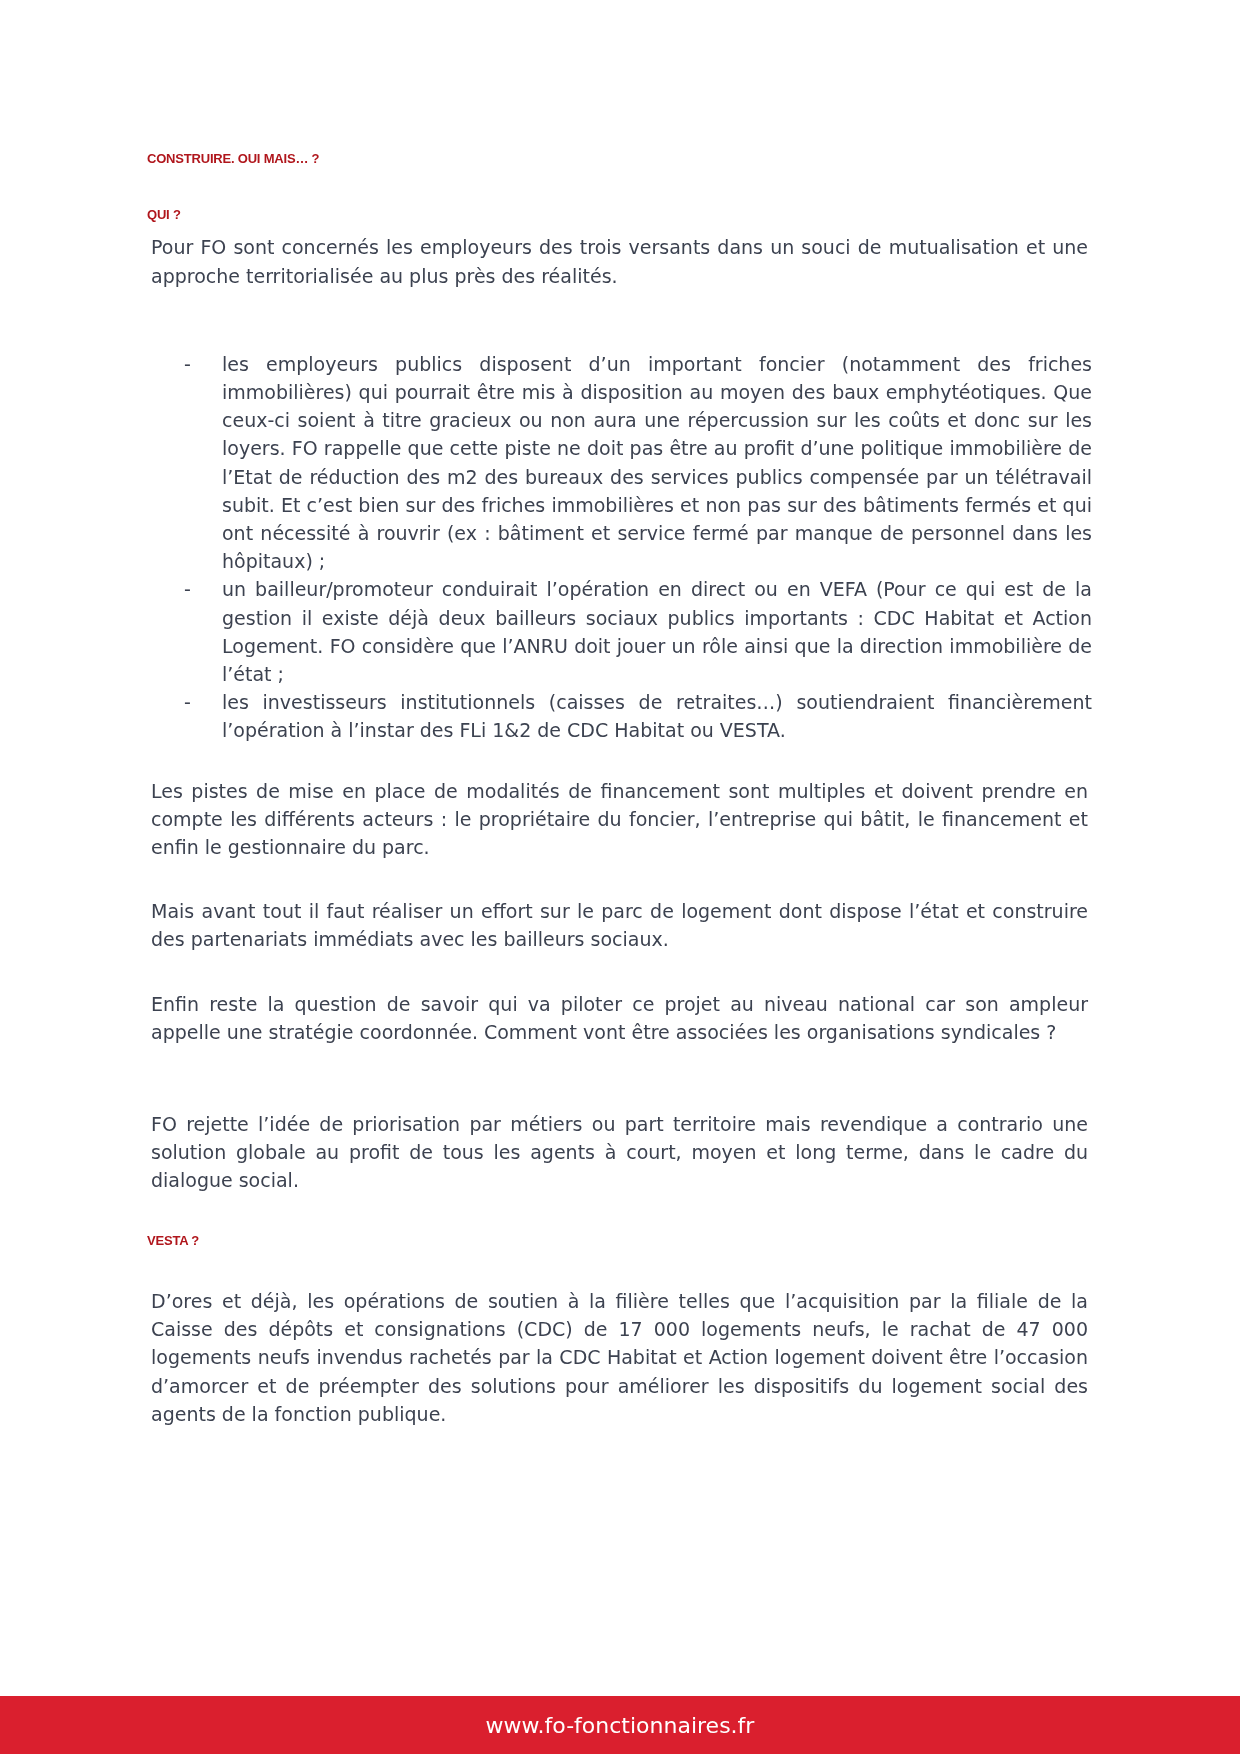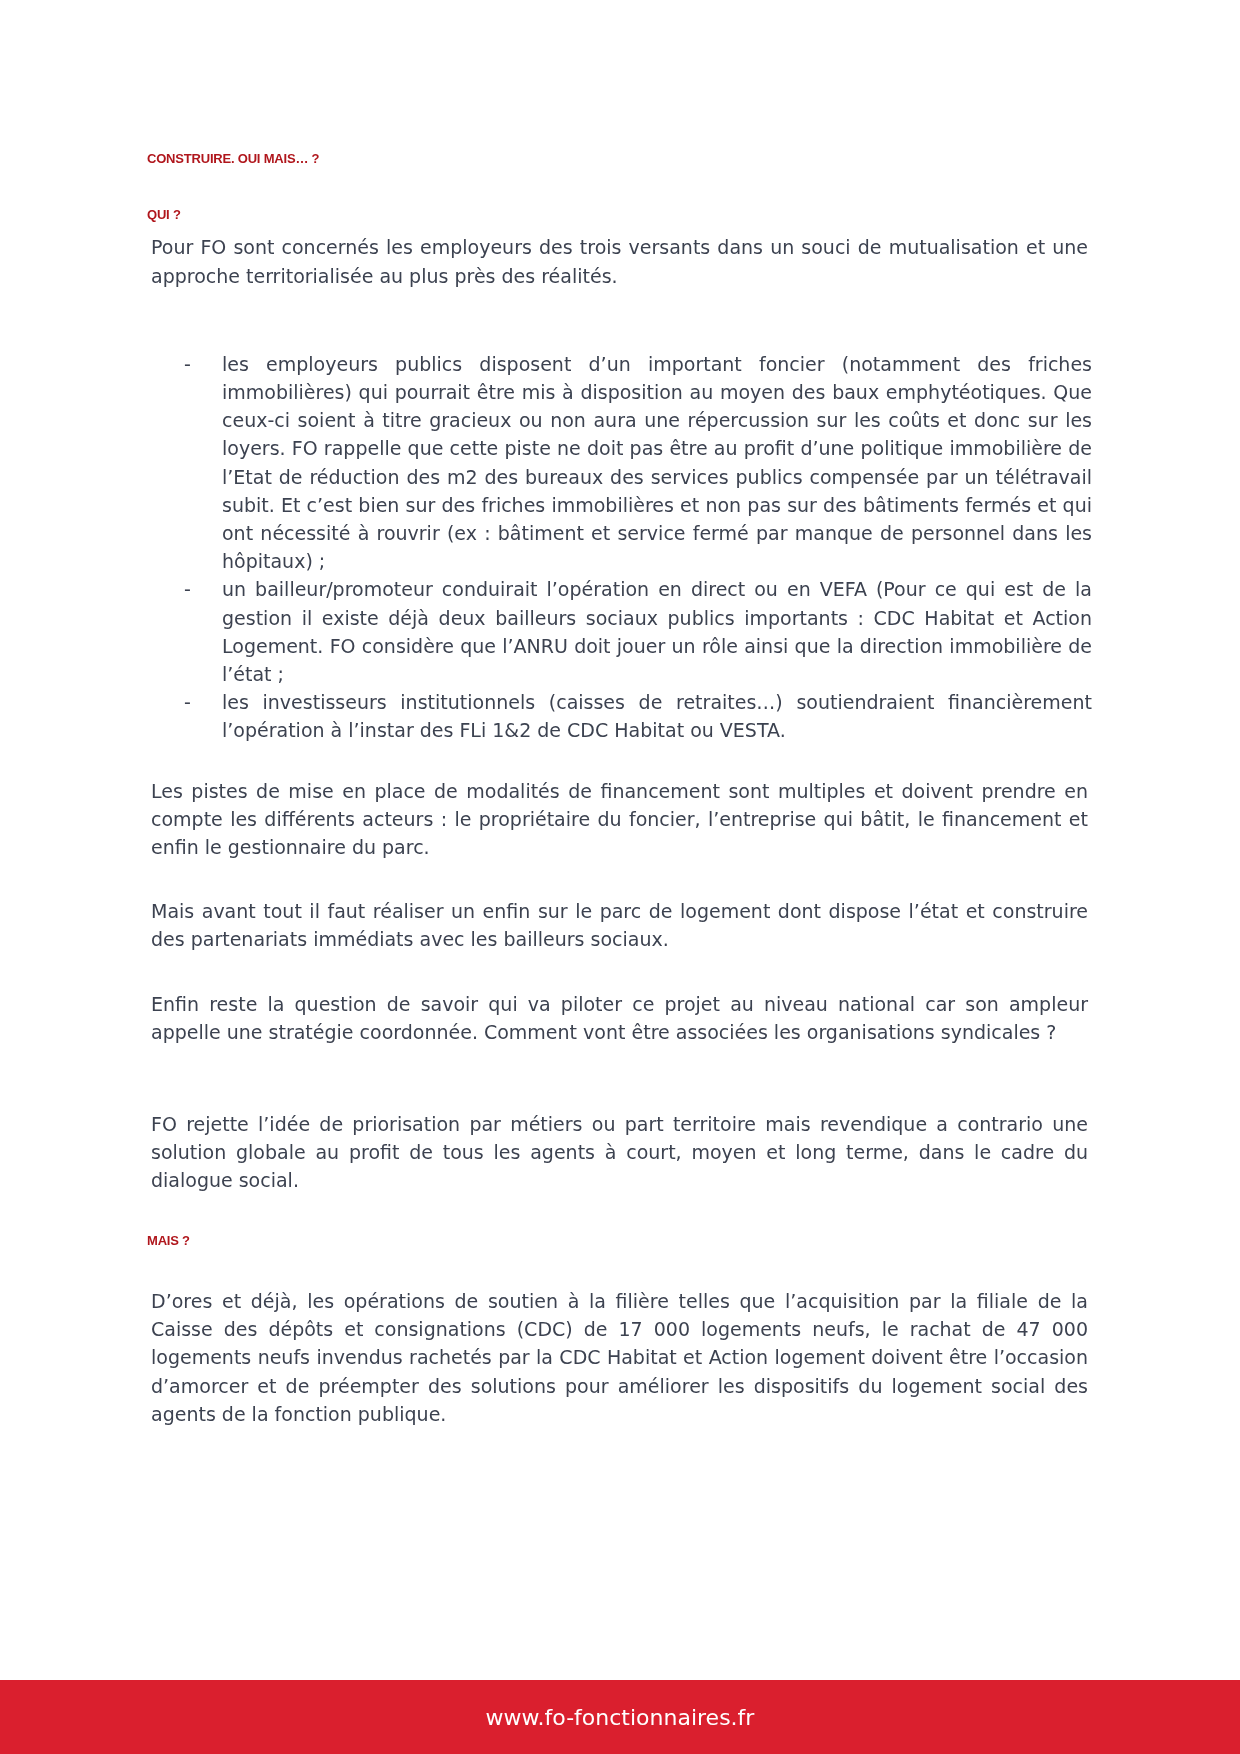--- a/index.html
+++ b/index.html
@@ -17,21 +17,21 @@
     color: #b0161c; font-weight: bold; font-size: 13px;
     font-family: "Liberation Sans", sans-serif;
     letter-spacing: -0.2px;
   }
   p { margin: 4px; text-align: justify; }
   .sp { height: 28px; }
   .lst { margin: 0; padding: 0; list-style: none; }
   .lst li { position: relative; padding-left: 75px; text-align: justify; }
   .lst li .dash { position: absolute; left: 37px; top: 0; }
   .footer {
-    position: absolute; left: 0; bottom: 0; width: 1240px; height: 74px;
+    position: absolute; left: 0; bottom: 0; width: 1240px; height: 58px;
     background: #da1f2e; display: flex; align-items: center; justify-content: center;
     color: #ffffff; font-size: 22px;
   }
 </style>
 </head>
 <body>
 
 <div class="content">
   <div class="heading">CONSTRUIRE. OUI MAIS… ?</div>
   <div class="sp"></div>
@@ -51,29 +51,29 @@
       <span>un bailleur/promoteur conduirait l’opération en direct ou en VEFA (Pour ce qui est de la gestion il existe déjà deux bailleurs sociaux publics importants : CDC Habitat et Action Logement. FO considère que l’ANRU doit jouer un rôle ainsi que la direction immobilière de l’état ;</span>
     </li>
     <li>
       <span class="dash">-</span>
       <span>les investisseurs institutionnels (caisses de retraites…) soutiendraient financièrement l’opération à l’instar des FLi 1&amp;2 de CDC Habitat ou VESTA.</span>
     </li>
   </ul>
   <div class="sp"></div>
   <p>Les pistes de mise en place de modalités de financement sont multiples et doivent prendre en compte les différents acteurs : le propriétaire du foncier, l’entreprise qui bâtit, le financement et enfin le gestionnaire du parc.</p>
   <div class="sp"></div>
-  <p>Mais avant tout il faut réaliser un enfin sur le parc de logement dont dispose l’état et construire des partenariats immédiats avec les bailleurs sociaux.</p>
+  <p>Mais avant tout il faut réaliser un effort sur le parc de logement dont dispose l’état et construire des partenariats immédiats avec les bailleurs sociaux.</p>
   <div class="sp"></div>
   <p>Enfin reste la question de savoir qui va piloter ce projet au niveau national car son ampleur appelle une stratégie coordonnée. Comment vont être associées les organisations syndicales ?</p>
   <div class="sp"></div>
 
   <div class="sp"></div>
   <p>FO rejette l’idée de priorisation par métiers ou part territoire mais revendique a contrario une solution globale au profit de tous les agents à court, moyen et long terme, dans le cadre du dialogue social.</p>
   <div class="sp"></div>
 
-  <div class="heading">MAIS ?</div>
+  <div class="heading">VESTA ?</div>
   <div class="sp"></div>
   <p>D’ores et déjà, les opérations de soutien à la filière telles que l’acquisition par la filiale de la Caisse des dépôts et consignations (CDC) de 17 000 logements neufs, le rachat de 47 000 logements neufs invendus rachetés par la CDC Habitat et Action logement doivent être l’occasion d’amorcer et de préempter des solutions pour améliorer les dispositifs du logement social des agents de la fonction publique.</p>
 </div>
 
 <div class="footer">
   <span>www.fo-fonctionnaires.fr</span>
 </div>
 
 </body></html>

